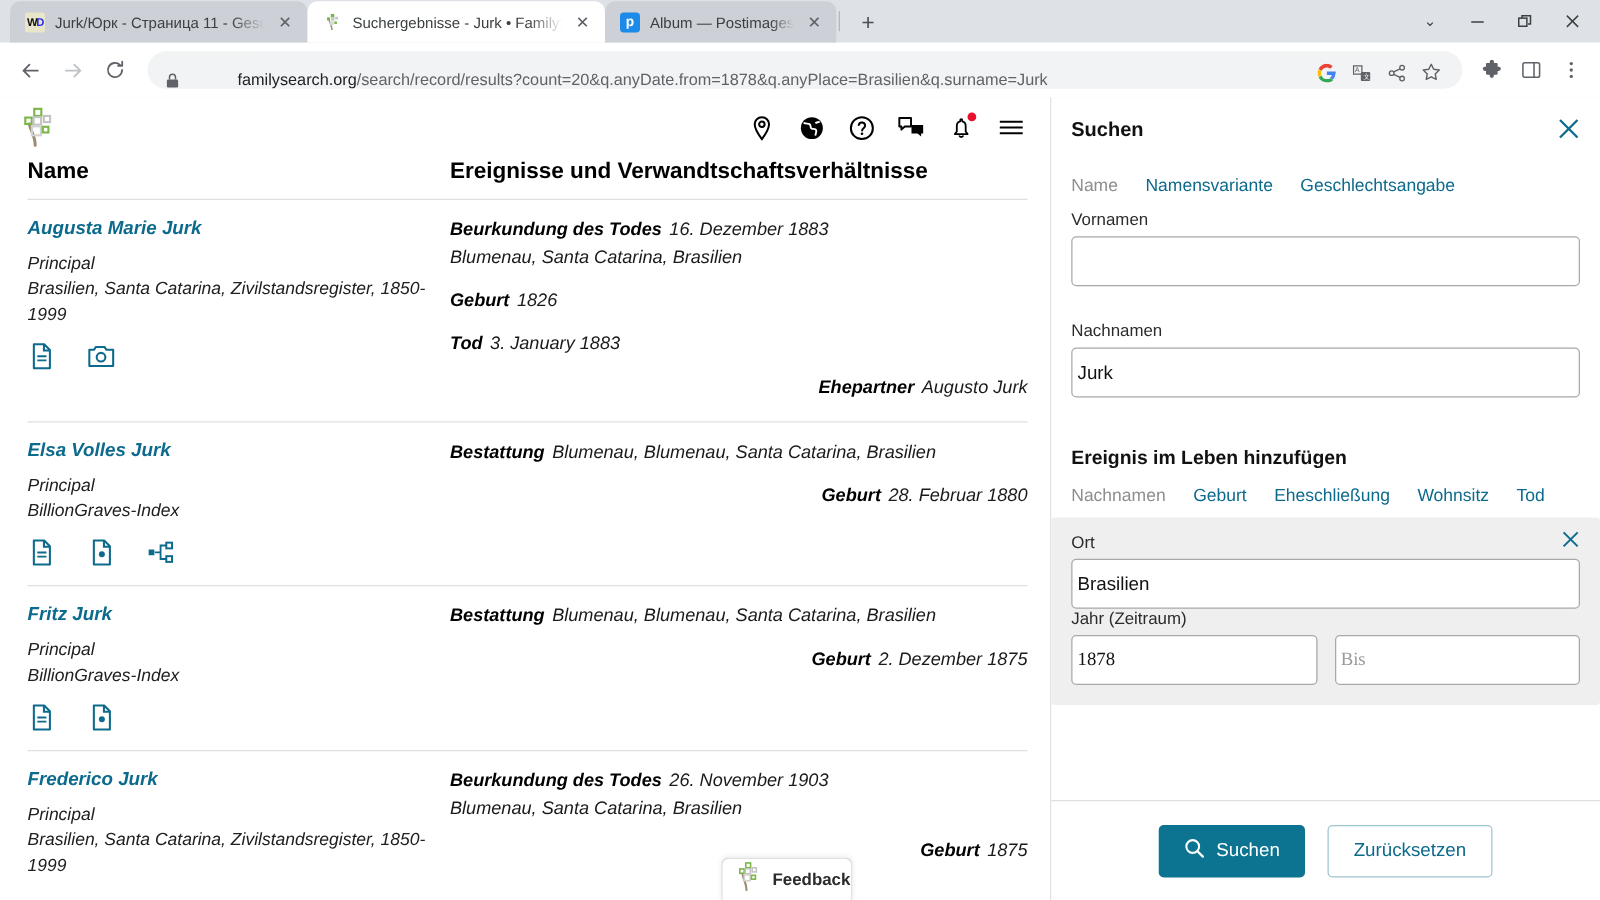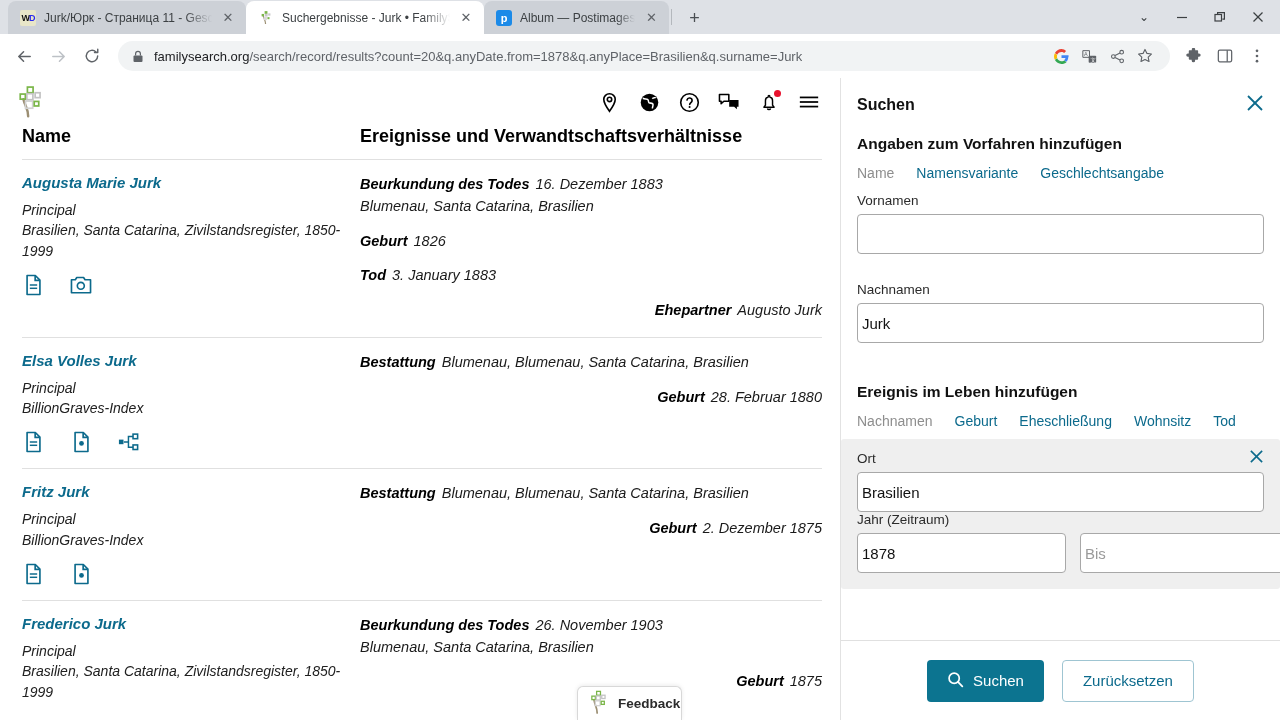--- a/index.html
+++ b/index.html
@@ -77,22 +77,22 @@
   }
   .navbtn {
     width: 32px; height: 32px; border-radius: 50%;
     display: flex; align-items: center; justify-content: center;
     color: #5f6368;
   }
   .navbtn.disabled { color: #bdc1c6; }
   .omnibox {
     flex: 1; height: 30px; background: #f1f3f4;
     border-radius: 16px; margin: 0 6px 0 8px;
-    display: flex; align-items: center; padding: 0 12px 0 14px;
-    font-size: 13px; overflow: hidden;
+    display: flex; align-items: flex-end; padding: 0 12px 0 14px;
+    font-size: 13px; overflow: hidden; gap: 36px;
   }
   .lock { margin-right: 10px; display: flex; align-items: center; color: #5f6368; }
   .url { white-space: nowrap; overflow: hidden; }
   .url b { font-weight: 400; color: #202124; }
   .url span { color: #5f6368; }
   .omni-actions { display: flex; align-items: center; gap: 2px; margin-left: auto; padding-left: 10px; }
   .omni-icon {
     width: 26px; height: 26px; display: flex;
     align-items: center; justify-content: center; color: #5f6368;
   }
@@ -199,21 +199,21 @@
     margin: 10px -16px 0; padding: 12px 16px 16px;
     position: relative;
   }
   .eventbox-close {
     position: absolute; right: 16px; top: 10px;
     color: #0c6a8c; font-size: 17px; line-height: 1;
   }
   .eventbox .fieldlabel { margin-top: 0; }
   .eventbox .textinput { background: #fff; }
   .yearrow { display: flex; gap: 14px; }
-  .yearrow .textinput { width: 218px; }
+  .yearrow .textinput { width: 218px; font-family: Liberation Serif, serif; }
   .sp-footer {
     border-top: 1px solid #e0e0e0;
     height: 80px; display: flex; align-items: center;
     justify-content: center; gap: 18px;
     background: #fff;
   }
   .btn-primary {
     height: 42px; min-width: 114px; padding: 0 20px;
     background: #0c7490; color: #fff; border: none; border-radius: 4px;
     font-family: "Liberation Sans", sans-serif;
@@ -567,21 +567,20 @@
       <div class="sp-title-row">
         <span class="sp-title">Suchen</span>
         <span class="sp-close">
           <svg width="18" height="18" viewBox="0 0 18 18">
             <line x1="2" y1="2" x2="16" y2="16" stroke="#0c6a8c" stroke-width="1.8"></line>
             <line x1="16" y1="2" x2="2" y2="16" stroke="#0c6a8c" stroke-width="1.8"></line>
           </svg>
         </span>
       </div>
 
-      <div class="sp-section">Angaben zum Vorfahren hinzufügen</div>
       <div class="chiprow">
         <span class="chip active">Name</span>
         <span class="chip">Namensvariante</span>
         <span class="chip">Geschlechtsangabe</span>
       </div>
 
       <div class="fieldlabel">Vornamen</div>
       <input class="textinput" value="" placeholder="" style="">
 
       <div class="gap"></div>

